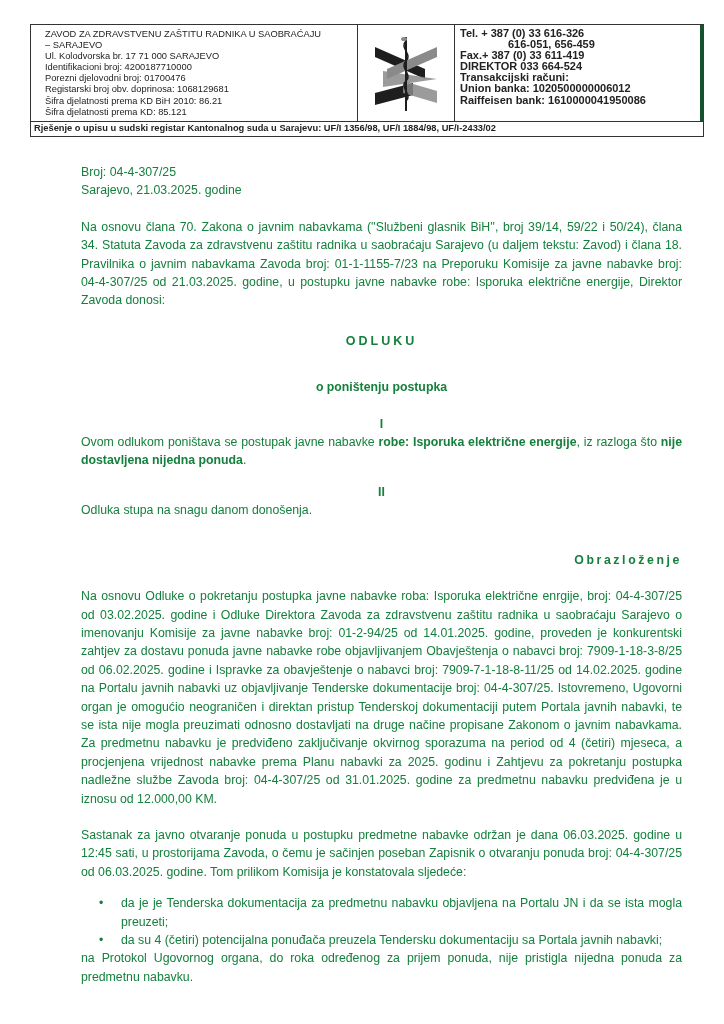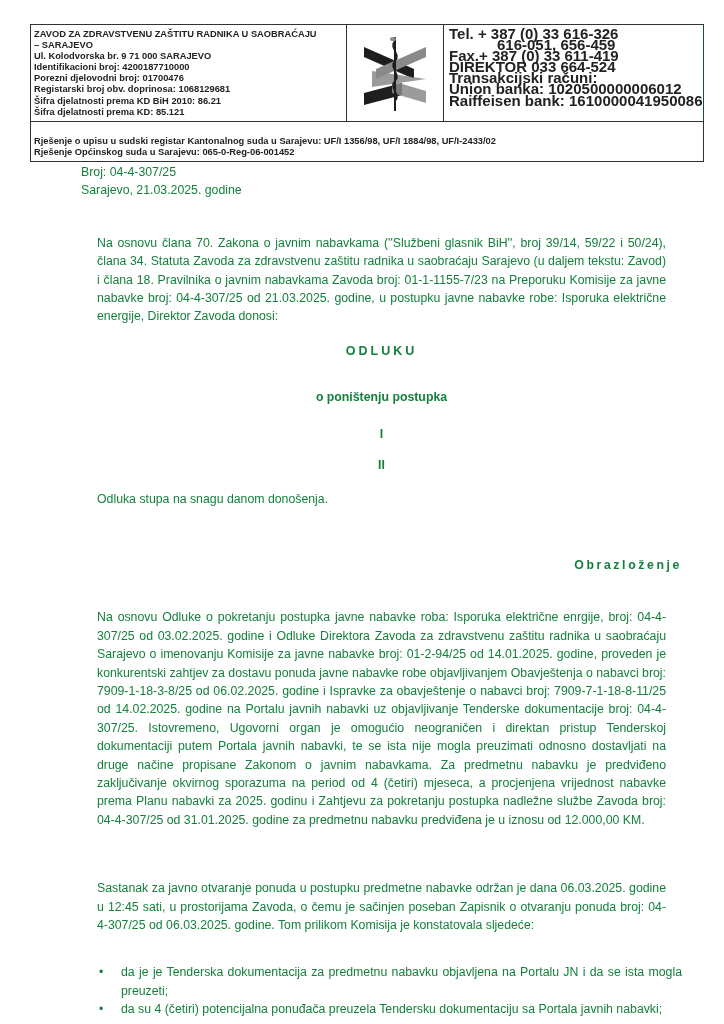--- a/index.html
+++ b/index.html
@@ -6,66 +6,66 @@
   body {
     width: 724px; height: 1024px; overflow: hidden; position: relative;
     font-family: "Liberation Sans", sans-serif; color: #1a1a1a;
   }
   .letterhead {
     position: absolute; left: 30px; top: 24px; width: 674px;
     border-top: 1.5px solid #333; border-bottom: 1.5px solid #333;
   }
   .lh-top { display: flex; height: 96px; }
   .lh-left {
-    width: 312px; padding: 4px 0 0 3px; font-size: 9.3px; line-height: 11.1px;
-    font-weight: bold; color: #222; border-left: 1px solid #333;
+    width: 312px; padding: 4px 0 0 14px; font-size: 9.3px; line-height: 11.1px;
+    font-weight: normal; color: #222; border-left: 1px solid #333;
   }
   .lh-logo {
     width: 96px; border-left: 1px solid #333; border-right: 1px solid #333;
     display: flex; align-items: center; justify-content: center;
   }
   .lh-right {
-    flex: 1; padding: 3px 0 0 5px; font-size: 15px; line-height: 11.1px;
-    font-weight: bold; color: #222; border-right: 1px solid #14532d;
+    flex: 1; padding: 3px 0 0 5px; font-size: 11px; line-height: 11.1px;
+    font-weight: bold; color: #222; border-right: 4px solid #14532d;
   }
   .lh-right .indent { padding-left: 48px; }
   .lh-bottom {
     border-top: 1px solid #333; border-left: 1px solid #333; border-right: 1px solid #333;
-    font-size: 9.3px; line-height: 11.4px; font-weight: bold; color: #222; padding: 14px 3px 2px 3px;
+    font-size: 9.3px; line-height: 11.4px; font-weight: bold; color: #222; padding: 1px 3px 2px 3px;
   }
   .content {
     position: absolute; left: 81px; top: 163px; width: 601px;
     font-size: 12.3px; line-height: 18.4px; color: #15803d;
   }
   .meta { margin: 0; }
-  p { margin: 16px; text-align: justify; }
+  p { margin: 0; text-align: justify; }
   .gap-lg { height: 18px; }
   .gap-md { height: 13px; }
   .title {
-    text-align: center; font-weight: bold; letter-spacing: 3px; font-size: 12.5px; margin-top: 4px;
+    text-align: center; font-weight: bold; letter-spacing: 3px; font-size: 12.5px; margin-top: 22px;
   }
   .subtitle { text-align: center; font-weight: bold; font-size: 12.3px; margin-top: 28px; }
   .roman { text-align: center; font-weight: bold; font-size: 12.3px; }
   .section-title {
     text-align: right; font-weight: bold; letter-spacing: 2.6px; font-size: 12.3px;
   }
   b { font-weight: bold; }
   .bullet { display: flex; text-align: justify; }
   .bullet .dot { width: 22px; padding-left: 18px; flex-shrink: 0; }
   .bullet .btext { flex: 1; }
 </style>
 </head>
 <body>
 
 <div class="letterhead">
   <div class="lh-top">
     <div class="lh-left">
       <div>ZAVOD ZA ZDRAVSTVENU ZAŠTITU RADNIKA U SAOBRAĆAJU</div>
       <div>– SARAJEVO</div>
-      <div>Ul. Kolodvorska br. 9    71 000  SARAJEVO</div>
+      <div>Ul. Kolodvorska br. 17    71 000  SARAJEVO</div>
       <div>Identifikacioni broj: 4200187710000</div>
       <div>Porezni djelovodni broj: 01700476</div>
       <div>Registarski broj obv. doprinosa: 1068129681</div>
       <div>Šifra djelatnosti prema KD BiH 2010: 86.21</div>
       <div>Šifra djelatnosti prema KD: 85.121</div>
     </div>
     <div class="lh-logo">
       <svg width="66" height="80" viewBox="0 0 66 80">
         <polygon points="2,14 52,36 52,46 2,24" fill="#1e1e1e"></polygon>
         <polygon points="64,14 14,36 14,46 64,24" fill="#8a8a8a"></polygon>
@@ -82,35 +82,35 @@
       <div class="indent">616-051, 656-459</div>
       <div>Fax.+ 387 (0) 33 611-419</div>
       <div>DIREKTOR 033  664-524</div>
       <div>Transakcijski računi:</div>
       <div>Union banka: 1020500000006012</div>
       <div>Raiffeisen bank: 1610000041950086</div>
     </div>
   </div>
   <div class="lh-bottom">
     <div>Rješenje o upisu u sudski  registar Kantonalnog suda u Sarajevu: UF/I 1356/98, UF/I 1884/98, UF/I-2433/02</div>
-    <div>Rješenje Općinskog suda u Sarajevu: 065-0-Reg-06-001452</div>
   </div>
 </div>
 
 <div class="content">
   <div class="meta">Broj:  04-4-307/25</div>
   <div class="meta">Sarajevo, 21.03.2025. godine</div>
   <div class="gap-lg"></div>
   <p>Na osnovu člana 70. Zakona o javnim nabavkama (''Službeni glasnik BiH'', broj 39/14, 59/22 i 50/24), člana 34. Statuta Zavoda za zdravstvenu zaštitu radnika u saobraćaju Sarajevo (u daljem tekstu: Zavod) i člana 18. Pravilnika o javnim nabavkama Zavoda broj: 01-1-1155-7/23 na Preporuku Komisije za javne nabavke broj: 04-4-307/25 od 21.03.2025. godine, u postupku javne nabavke robe: Isporuka električne energije, Direktor Zavoda donosi:</p>
 
   <div class="title">ODLUKU</div>
   <div class="subtitle">o poništenju postupka</div>
   <div class="gap-lg"></div>
 
   <div class="roman">I</div>
+  <p><span>Ovom odlukom poništava se postupak javne nabavke </span><b>robe: Isporuka električne energije</b><span>,  iz razloga što </span><b>nije dostavljena nijedna ponuda</b><span>.</span></p>
   <div class="gap-md"></div>
 
   <div class="roman">II</div>
   <p>Odluka stupa na snagu danom donošenja.</p>
   <div class="gap-lg"></div>
   <div class="gap-md"></div>
 
   <div class="section-title">Obrazloženje</div>
   <div class="gap-lg"></div>
   <p>Na osnovu Odluke o pokretanju postupka javne nabavke roba: Isporuka električne enrgije, broj: 04-4-307/25 od 03.02.2025. godine i Odluke Direktora Zavoda za zdravstvenu zaštitu radnika u saobraćaju Sarajevo o imenovanju Komisije za javne nabavke broj: 01-2-94/25 od 14.01.2025. godine, proveden je konkurentski zahtjev za dostavu ponuda javne nabavke robe objavljivanjem Obavještenja o nabavci broj: 7909-1-18-3-8/25 od 06.02.2025. godine i Ispravke za obavještenje o nabavci broj: 7909-7-1-18-8-11/25 od 14.02.2025. godine na Portalu javnih nabavki uz objavljivanje Tenderske dokumentacije broj: 04-4-307/25. Istovremeno, Ugovorni organ je omogućio neograničen i direktan pristup Tenderskoj dokumentaciji putem Portala javnih nabavki, te se ista nije mogla preuzimati odnosno dostavljati na druge načine propisane Zakonom o javnim nabavkama. Za predmetnu nabavku je predviđeno zaključivanje okvirnog sporazuma na period od 4 (četiri) mjeseca, a procjenjena vrijednost nabavke prema Planu nabavki za 2025. godinu i Zahtjevu za pokretanju postupka nadležne službe Zavoda broj: 04-4-307/25 od 31.01.2025. godine za predmetnu nabavku predviđena je u iznosu od 12.000,00 KM.</p>

